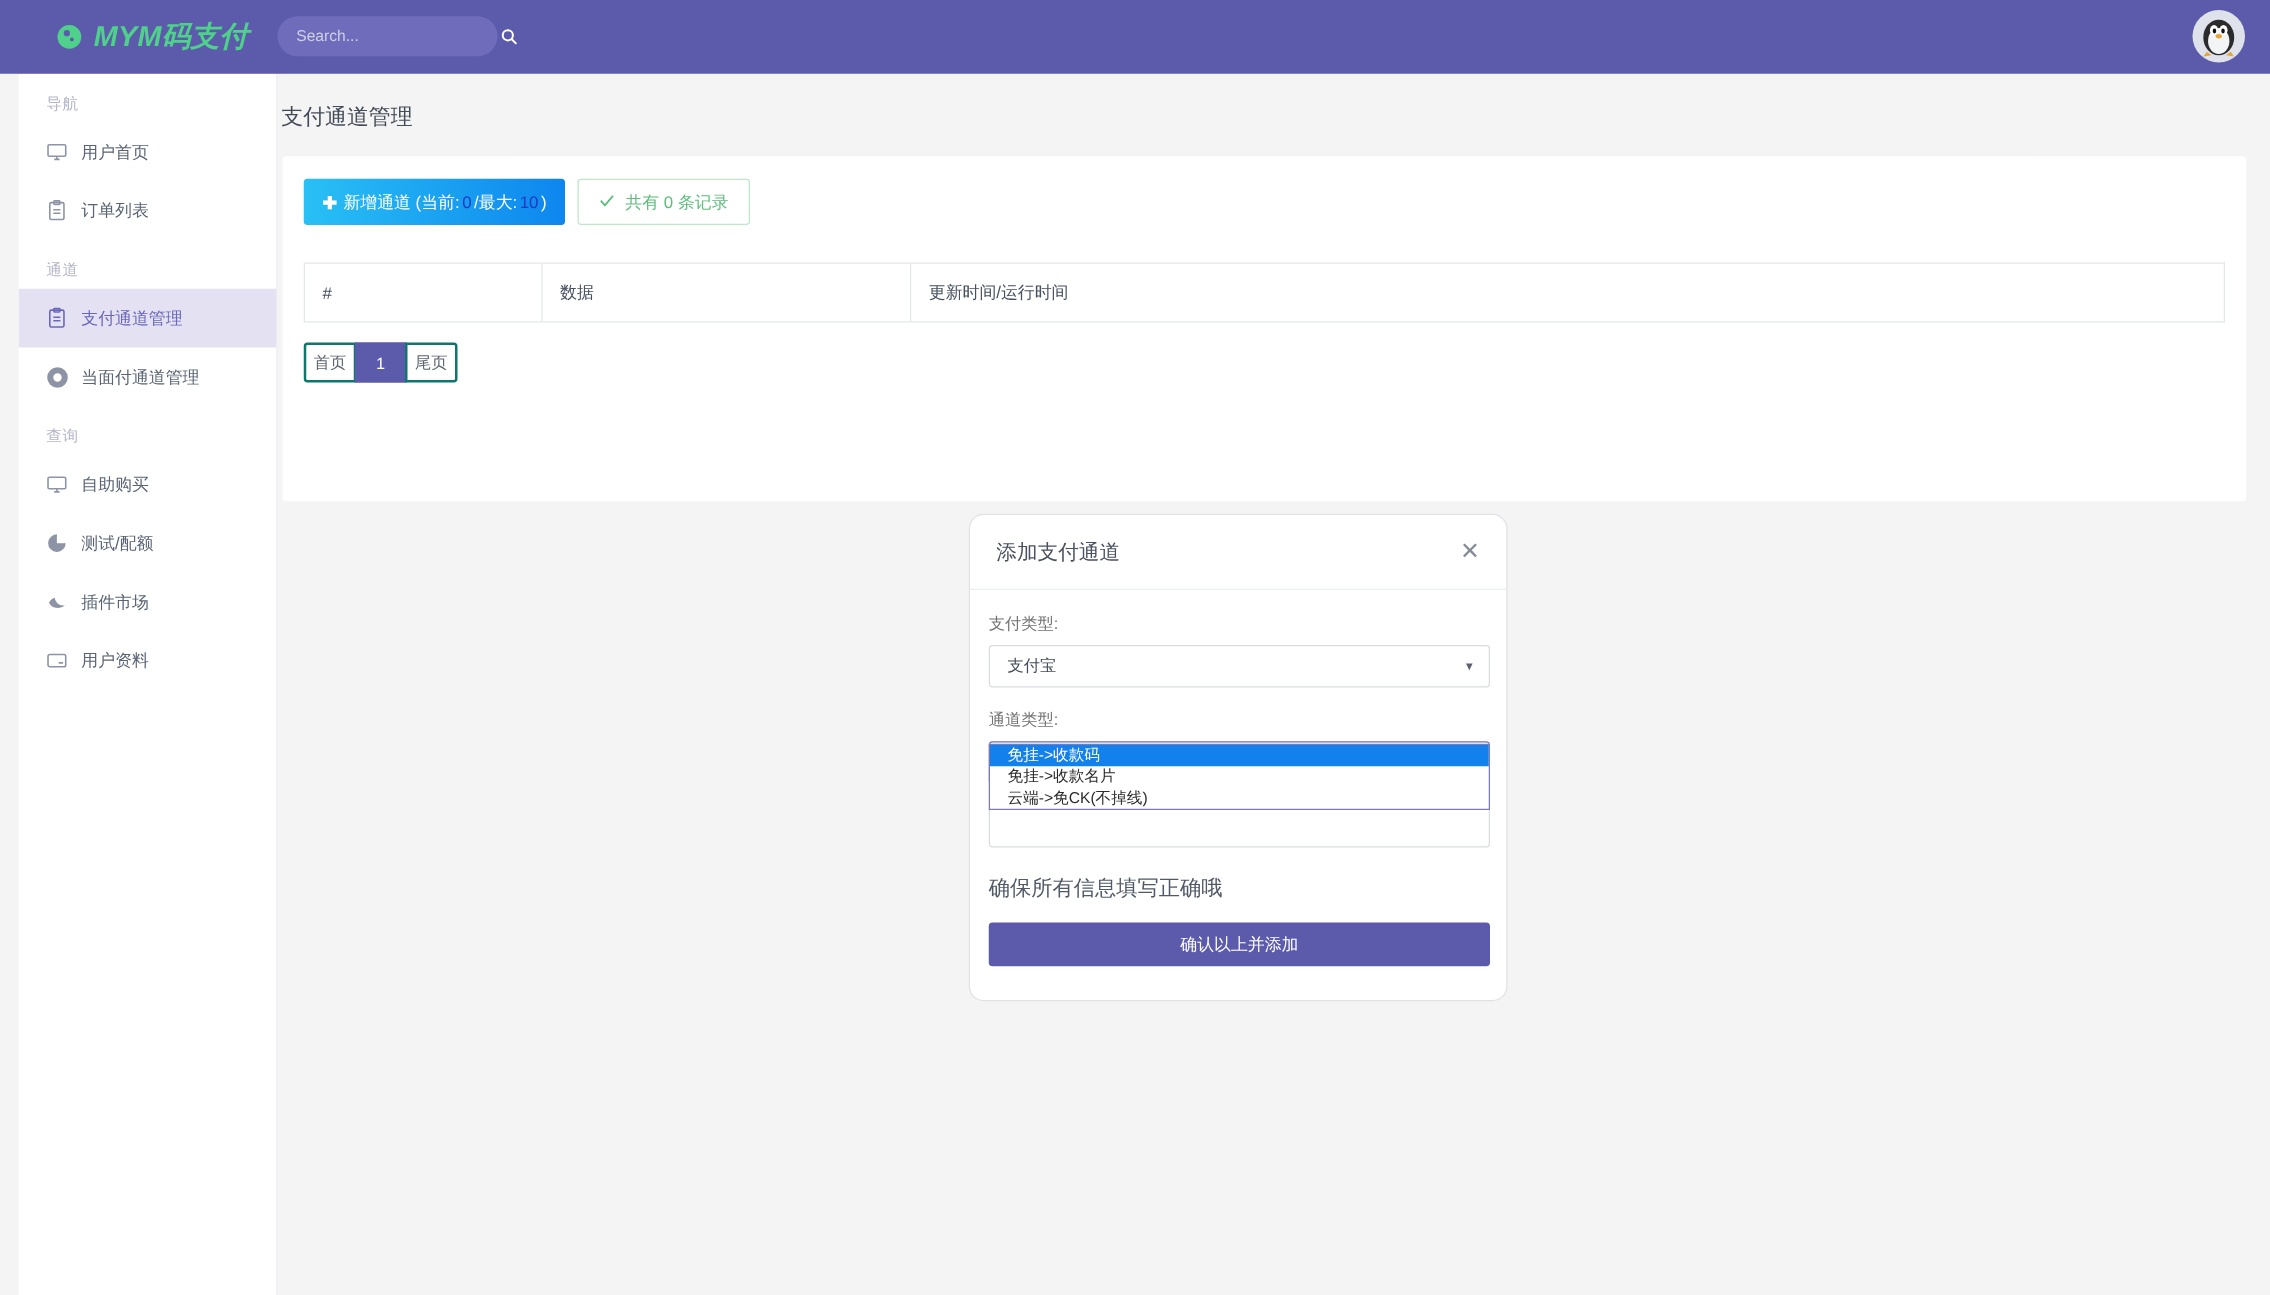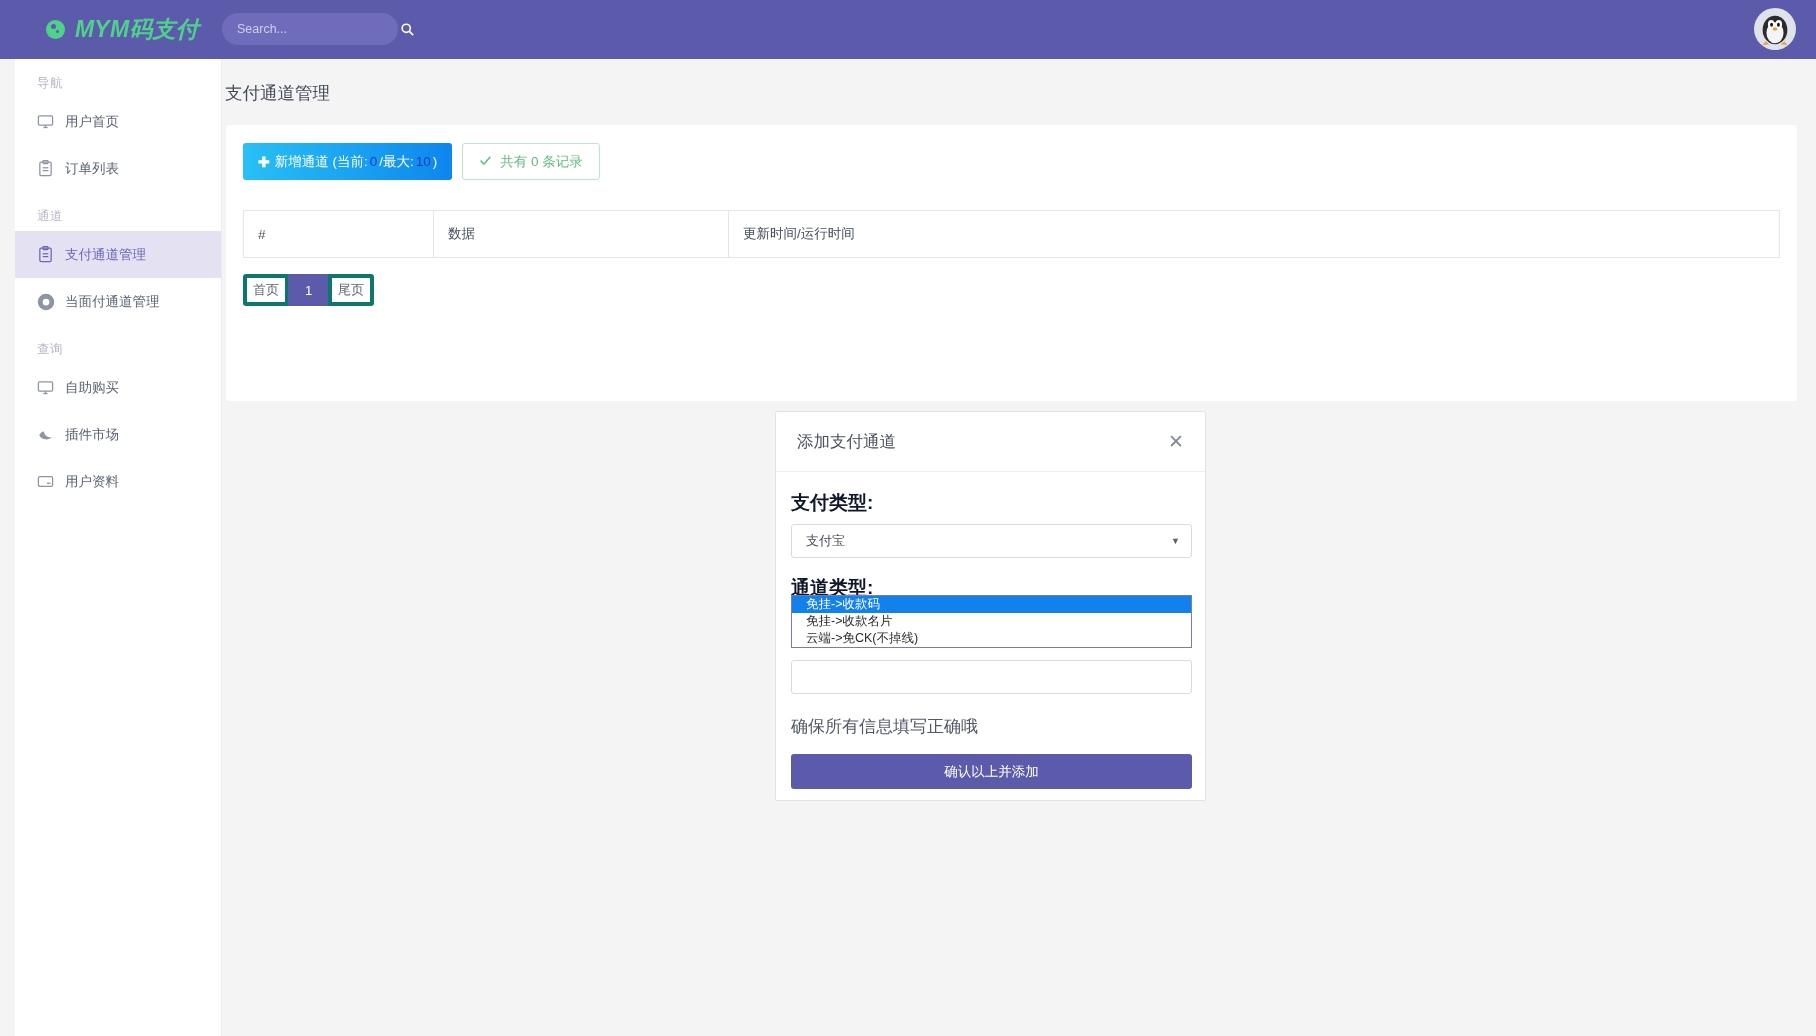--- a/index.html
+++ b/index.html
@@ -131,52 +131,52 @@
     font-size: 13.5px; color: #46505f;
     padding: 14px 0 14px 14px;
     border-right: 1px solid #e4e6ec;
   }
   .tbl th:last-child { border-right: none; }
   .col1 { width: 190px; }
   .col2 { width: 295px; }
   .pager { display: flex; margin-top: 16px; }
   .page-btn {
     min-width: 41px; height: 32px;
-    border: 4px solid #0f766e;
+    border: 2px solid #0f766e;
     background: #fff; color: #5d6470;
     font-size: 13px; cursor: pointer;
     display: flex; align-items: center; justify-content: center;
     margin-left: -1px;
     font-family: "Liberation Sans", sans-serif;
   }
   .page-btn:first-child { margin-left: 0; border-radius: 3px 0 0 3px; }
   .page-btn:last-child { border-radius: 0 3px 3px 0; }
   .page-btn.active { background: #5c5aab; border-color: #5c5aab; color: #fff; }
 
   
   .modal {
     position: absolute; left: 568px; top: 352px;
     width: 431px; height: 390px;
     background: #fff;
     border: 1px solid #e2e2e6;
-    border-radius: 2px;
+    border-radius: 12px;
     z-index: 50;
   }
   .modal-head {
     height: 60px; display: flex; align-items: center; justify-content: space-between;
     padding: 0 21px; border-bottom: 1px solid #eceef1;
   }
   .modal-title { font-size: 16.5px; color: #4a5160; }
   .modal-close {
     background: none; border: none; font-size: 19px; color: #858b97;
     cursor: pointer; line-height: 1; padding: 0;
     font-family: "Liberation Sans", sans-serif;
   }
   .modal-body { padding: 18px 15px 0 15px; position: relative; }
-  .f-label { font-size: 19px; color: #0f172a; margin-bottom: 8px; font-weight: bold; }
+  .f-label { font-size: 13px; color: #737373; margin-bottom: 8px; }
   .f-select {
     width: 401px; height: 34px;
     border: 1px solid #d9dbe1; border-radius: 3px;
     background: #fff;
     display: flex; align-items: center; justify-content: space-between;
     padding: 0 11px 0 14px;
     font-size: 13px; color: #454b58; cursor: pointer;
     margin-bottom: 17px;
   }
   .f-select.focused { border: 1px solid #6f6dbb; }
@@ -292,20 +292,29 @@
     <div class="nav-section">查询</div>
     <div class="nav-item">
       <span class="ico">
         <svg width="17" height="17" viewBox="0 0 24 24" fill="none" stroke="currentColor" stroke-width="1.8">
           <rect x="2" y="4" width="20" height="13" rx="1.5"></rect>
             <line x1="9" y1="20.5" x2="15" y2="20.5"></line>
             <line x1="12" y1="17" x2="12" y2="20.5"></line>
         </svg>
       </span>
       <span>自助购买</span>
+    </div>
+    <div class="nav-item">
+      <span class="ico">
+        <svg width="17" height="17" viewBox="0 0 24 24" fill="none" stroke="currentColor" stroke-width="1.8">
+          <path d="M12 3a9 9 0 109 9h-9V3z" fill="currentColor" stroke="none"></path>
+          <path d="M12 3a9 9 0 109 9"></path>
+        </svg>
+      </span>
+      <span>测试/配额</span>
     </div>
     <div class="nav-item">
       <span class="ico">
         <svg width="18" height="18" viewBox="0 0 24 24" fill="currentColor">
           <path d="M3 12c2 6 11 8 17 3-5 1-10-2-11-8-3 1-5 3-6 5z"></path>
         </svg>
       </span>
       <span>插件市场</span>
     </div>
     <div class="nav-item">

